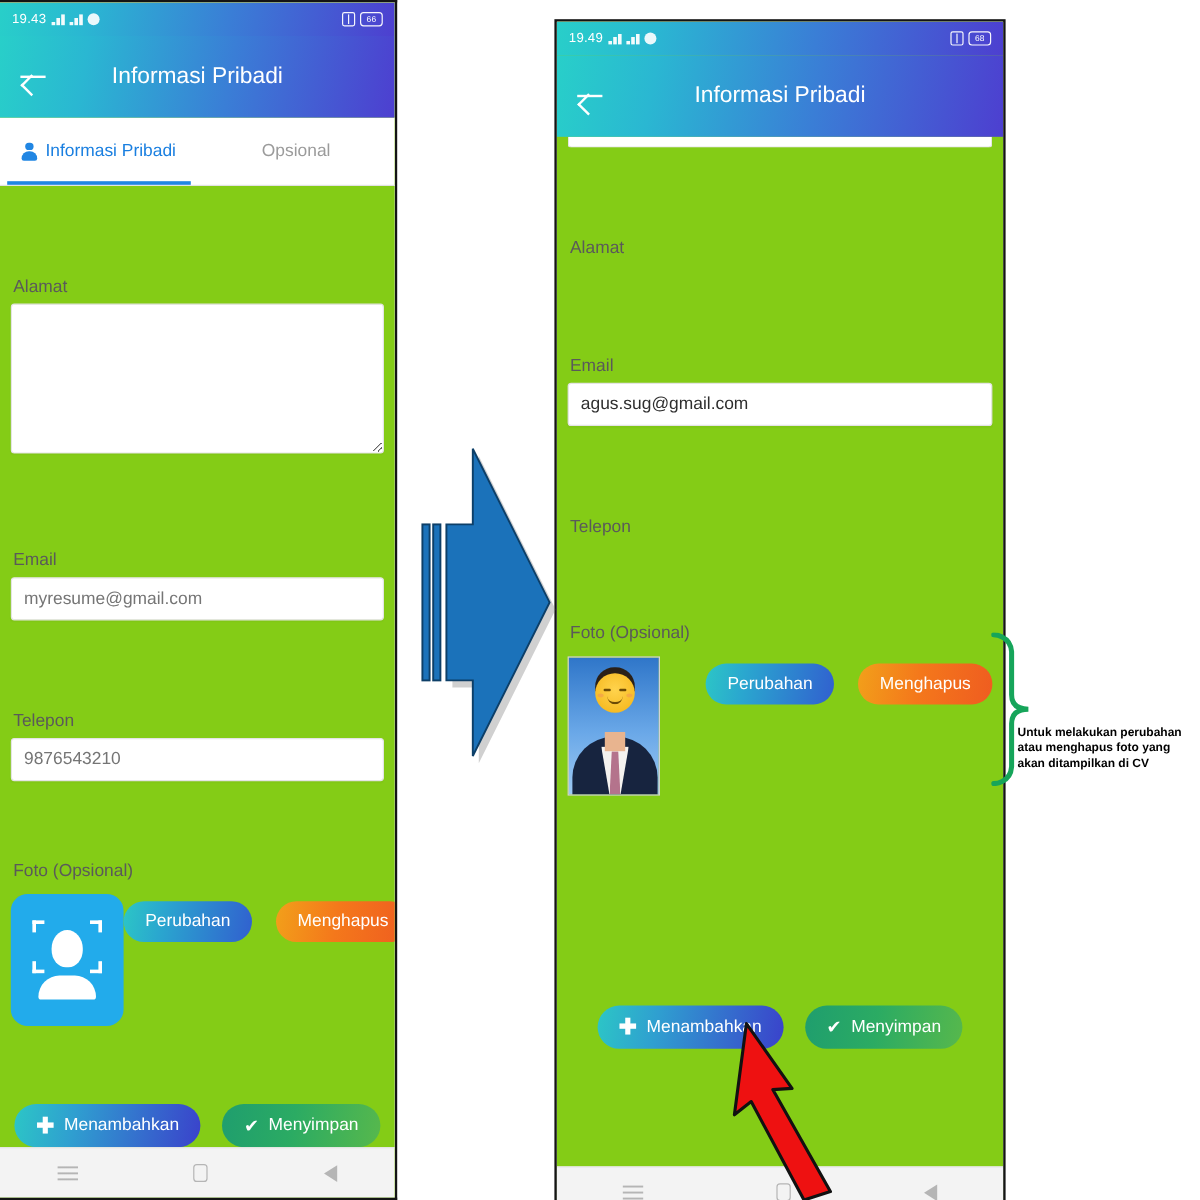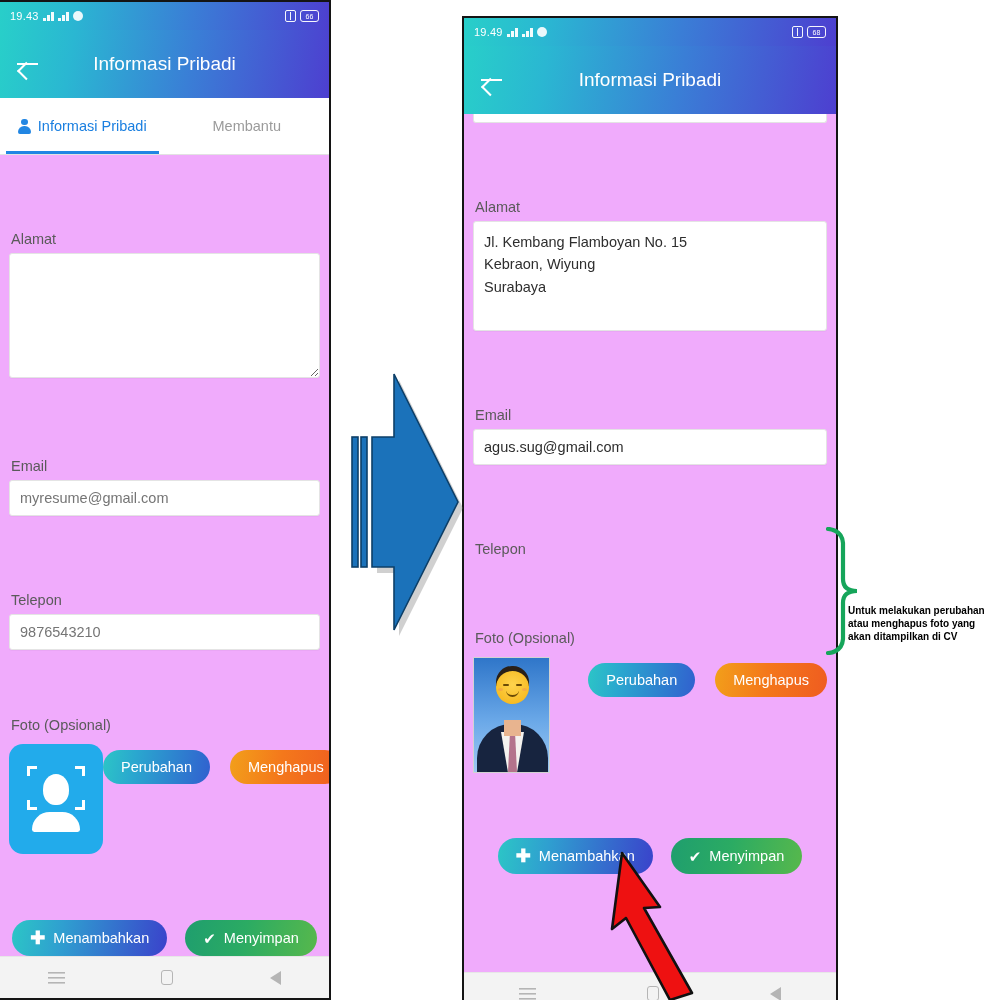--- a/index.html
+++ b/index.html
@@ -14,21 +14,21 @@
   
   .phone {
     position:absolute;
     background:#ffffff;
     border:2px solid #141414;
     overflow:hidden;
   }
   #phone-left  { left:0px;   top:0px; width:331px; height:1000px; border-left:none; }
   #phone-right { left:462px; top:16px; width:376px; height:1000px; }
 
-  .screen { position:absolute; inset:0; overflow:hidden; background:#f0abfc; }
+  .screen { position:absolute; inset:0; overflow:hidden; background:#84cc16; }
 
   
   .statusbar {
     height:28px;
     display:flex; align-items:center; justify-content:space-between;
     padding:0 10px;
     color:#ffffff;
     font-size:11px;
     letter-spacing:.2px;
   }
@@ -249,21 +249,21 @@
       </div>
       <div class="appbar-title">Informasi Pribadi</div>
     </div>
 
     <div class="tabs">
       <div class="tab active">
         <span class="person-icon"></span>
         <span>Informasi Pribadi</span>
       </div>
       <div class="tab">
-        <span>Membantu</span>
+        <span>Opsional</span>
       </div>
     </div>
 
     <div class="form">
       <div class="fspacer"></div>
       <div class="field">
         <div class="flabel">Alamat</div>
         <textarea class="finput ftextarea" style=""></textarea>
       </div>
       <div class="fspacer"></div>
@@ -339,23 +339,20 @@
       </div>
       <div class="appbar-title">Informasi Pribadi</div>
     </div>
 
     <div class="scroll-cut"></div>
 
     <div class="form">
       <div class="fspacer"></div>
       <div class="field">
         <div class="flabel">Alamat</div>
-        <div class="finput ftextarea small">Jl. Kembang Flamboyan No. 15
-Kebraon, Wiyung
-Surabaya</div>
       </div>
       <div class="fspacer"></div>
       <div class="field">
         <div class="flabel">Email</div>
         <div class="finput">agus.sug@gmail.com</div>
       </div>
       <div class="fspacer"></div>
       <div class="field">
         <div class="flabel">Telepon</div>
       </div>

